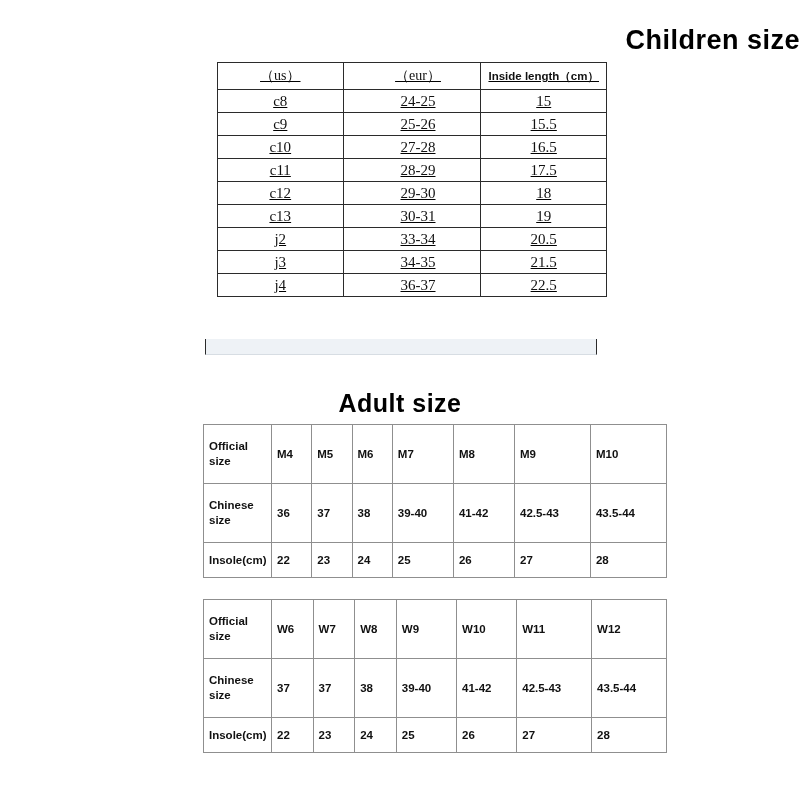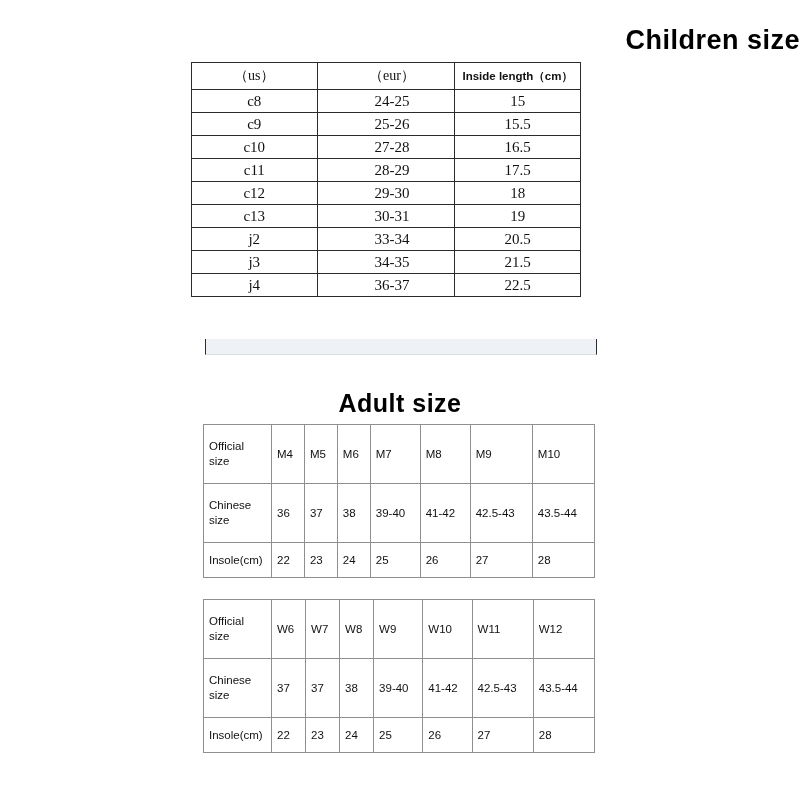--- a/index.html
+++ b/index.html
@@ -23,23 +23,24 @@
     font-size: 27px;
     font-weight: bold;
     letter-spacing: 0.5px;
     margin: 0;
     padding-top: 25px;
     color: #000;
   }
 
   .children-table-wrap {
     position: absolute;
-    left: 191px;
+    left: 217px;
     top: 62px;
     width: 388px;
+    text-decoration: underline;
   }
 
   table.children {
     border-collapse: collapse;
     width: 390px;
     background: #fff;
     font-family: "Liberation Serif", serif;
   }
   table.children td {
     border: 1px solid #2b2b2b;
@@ -91,22 +92,23 @@
 
   .adult-wrap {
     position: absolute;
     left: 203px;
     top: 424px;
     width: 392px;
   }
 
   table.adult {
     border-collapse: collapse;
-    width: 392px;
-    font-family: "Liberation Sans", sans-serif;
+    width: 464px;
+    font-family: "Liberation Sans", sans-serif;
+    font-weight: bold;
   }
   table.adult td {
     border: 1px solid #8f8f8f;
     font-size: 11.5px;
     padding: 5px 4px 5px 5px;
     vertical-align: middle;
     color: #111;
     line-height: 15px;
     background: #fff;
   }

